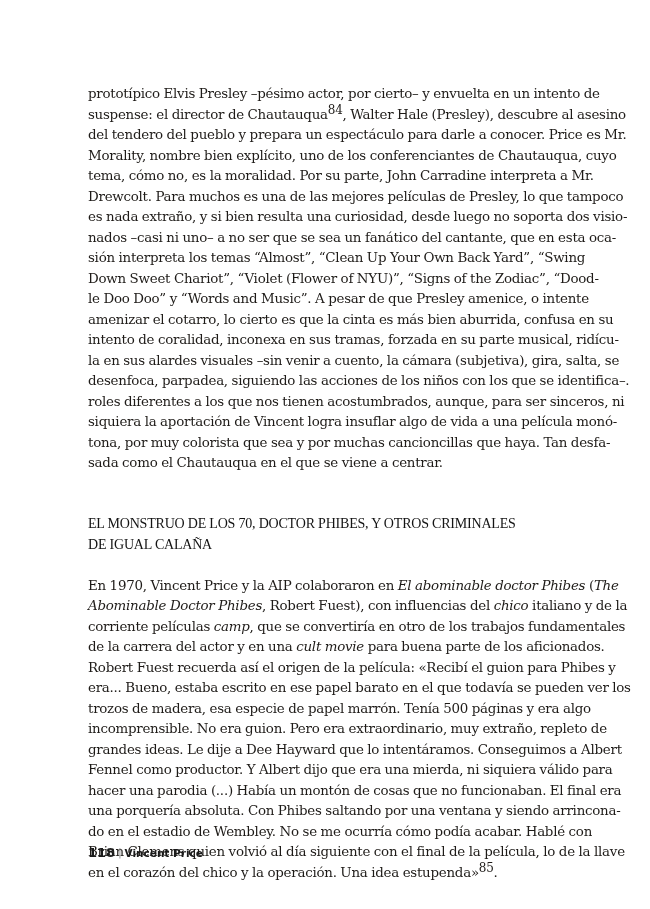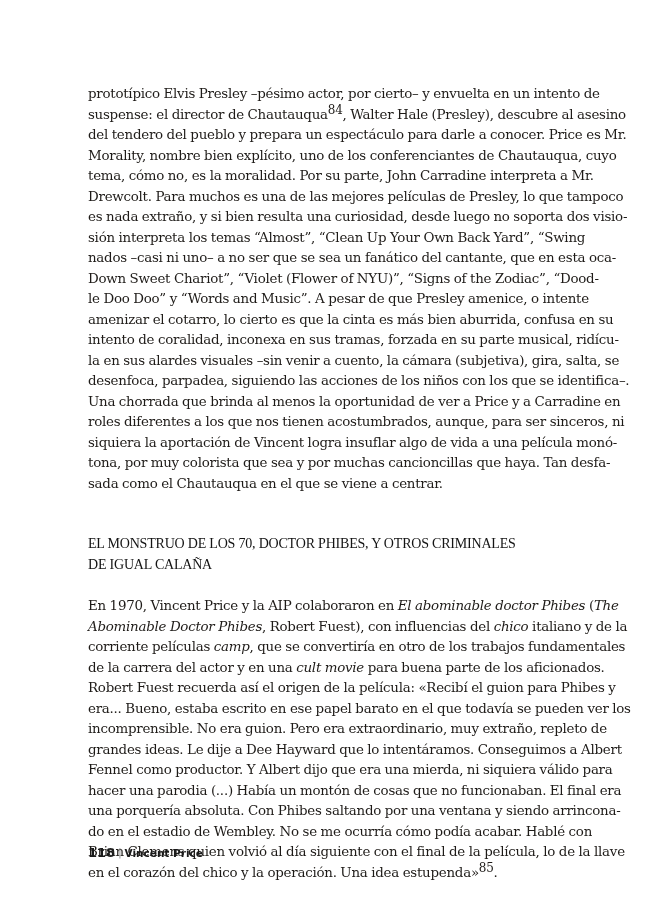--- a/index.html
+++ b/index.html
@@ -87,47 +87,47 @@
 <div class="page">
 
   <p class="para">
     <span class="line">prototípico Elvis Presley –pésimo actor, por cierto– y envuelta en un intento de</span>
     <span class="line"><span>suspense: el director de Chautauqua</span><sup>84</sup><span>, Walter Hale (Presley), descubre al asesino</span></span>
     <span class="line">del tendero del pueblo y prepara un espectáculo para darle a conocer. Price es Mr.</span>
     <span class="line">Morality, nombre bien explícito, uno de los conferenciantes de Chautauqua, cuyo</span>
     <span class="line">tema, cómo no, es la moralidad. Por su parte, John Carradine interpreta a Mr.</span>
     <span class="line">Drewcolt. Para muchos es una de las mejores películas de Presley, lo que tampoco</span>
     <span class="line">es nada extraño, y si bien resulta una curiosidad, desde luego no soporta dos visio-</span>
+    <span class="line">nados –casi ni uno– a no ser que se sea un fanático del cantante, que en esta oca-</span>
     <span class="line">sión interpreta los temas “Almost”, “Clean Up Your Own Back Yard”, “Swing</span>
-    <span class="line">nados –casi ni uno– a no ser que se sea un fanático del cantante, que en esta oca-</span>
     <span class="line">Down Sweet Chariot”, “Violet (Flower of NYU)”, “Signs of the Zodiac”, “Dood-</span>
     <span class="line">le Doo Doo” y “Words and Music”. A pesar de que Presley amenice, o intente</span>
     <span class="line">amenizar el cotarro, lo cierto es que la cinta es más bien aburrida, confusa en su</span>
     <span class="line">intento de coralidad, inconexa en sus tramas, forzada en su parte musical, ridícu-</span>
     <span class="line">la en sus alardes visuales –sin venir a cuento, la cámara (subjetiva), gira, salta, se</span>
     <span class="line">desenfoca, parpadea, siguiendo las acciones de los niños con los que se identifica–.</span>
-    <span class="line">Una chorrada que brinda al menos la oportunidad de ver a Price y a Carradine en</span>
     <span class="line">roles diferentes a los que nos tienen acostumbrados, aunque, para ser sinceros, ni</span>
     <span class="line">siquiera la aportación de Vincent logra insuflar algo de vida a una película monó-</span>
     <span class="line">tona, por muy colorista que sea y por muchas cancioncillas que haya. Tan desfa-</span>
     <span class="line last">sada como el Chautauqua en el que se viene a centrar.</span>
   </p>
 
   <h2 class="section-heading">
     <span class="hline">EL MONSTRUO DE LOS 70, DOCTOR PHIBES, Y OTROS CRIMINALES</span>
     <span class="hline">DE IGUAL CALAÑA</span>
   </h2>
 
   <p class="para">
     <span class="line"><span>En 1970, Vincent Price y la AIP colaboraron en </span><em>El abominable doctor Phibes</em><span> (</span><em>The</em></span>
     <span class="line"><em>Abominable Doctor Phibes</em><span>, Robert Fuest), con influencias del </span><em>chico</em><span> italiano y de la</span></span>
     <span class="line"><span>corriente películas </span><em>camp</em><span>, que se convertiría en otro de los trabajos fundamentales</span></span>
     <span class="line"><span>de la carrera del actor y en una </span><em>cult movie</em><span> para buena parte de los aficionados.</span></span>
     <span class="line">Robert Fuest recuerda así el origen de la película: «Recibí el guion para Phibes y</span>
     <span class="line">era... Bueno, estaba escrito en ese papel barato en el que todavía se pueden ver los</span>
+    <span class="line">trozos de madera, esa especie de papel marrón. Tenía 500 páginas y era algo</span>
     <span class="line">incomprensible. No era guion. Pero era extraordinario, muy extraño, repleto de</span>
     <span class="line">grandes ideas. Le dije a Dee Hayward que lo intentáramos. Conseguimos a Albert</span>
     <span class="line">Fennel como productor. Y Albert dijo que era una mierda, ni siquiera válido para</span>
     <span class="line">hacer una parodia (...) Había un montón de cosas que no funcionaban. El final era</span>
     <span class="line">una porquería absoluta. Con Phibes saltando por una ventana y siendo arrincona-</span>
     <span class="line">do en el estadio de Wembley. No se me ocurría cómo podía acabar. Hablé con</span>
     <span class="line">Brian Clemens quien volvió al día siguiente con el final de la película, lo de la llave</span>
     <span class="line last"><span>en el corazón del chico y la operación. Una idea estupenda»</span><sup>85</sup><span>.</span></span>
   </p>
 

